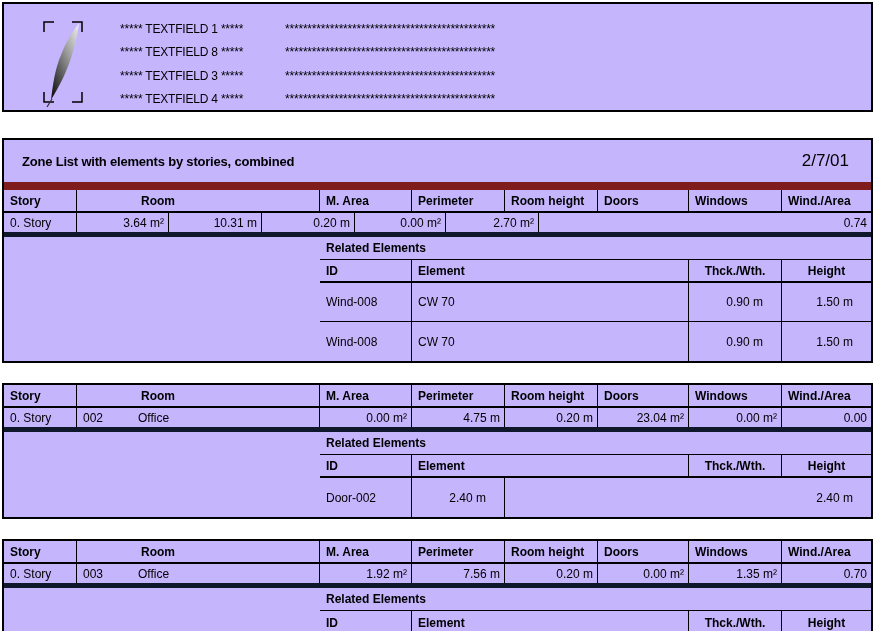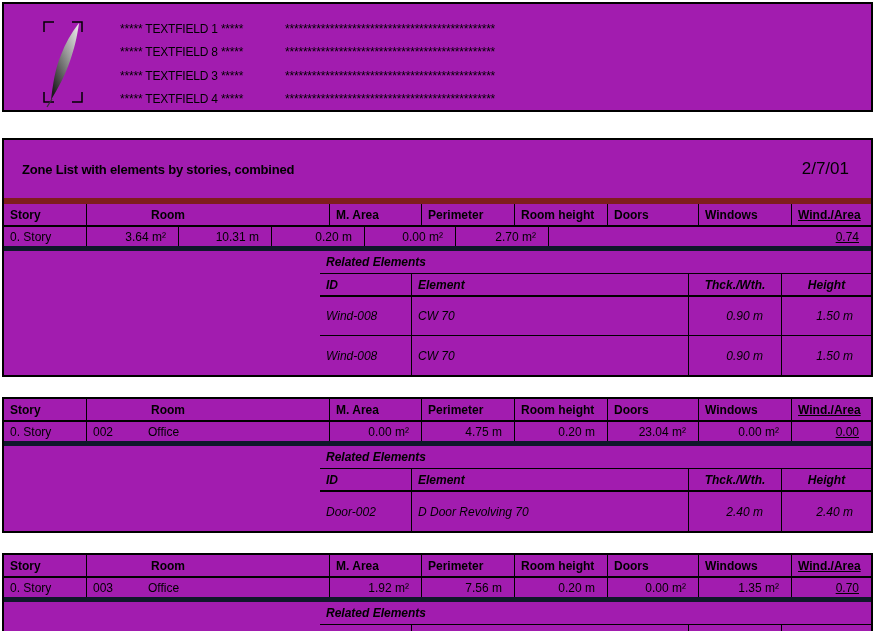--- a/index.html
+++ b/index.html
@@ -5,58 +5,58 @@
   * { box-sizing: border-box; }
   html, body { margin: 0; padding: 0; background: #fff; }
   .page {
     position: relative;
     width: 875px; height: 631px;
     background: #fff;
     color: #000;
     font-family: "Liberation Sans", sans-serif;
     overflow: hidden;
   }
-  .box { border: 2px solid #000; margin: 0 2px; background: #a21caf; }
+  .box { border: 2px solid #000; margin: 0 2px; background: #c4b5fd; }
 
   
   .letterhead { height: 110px; margin-top: 2px; position: relative; }
   .logo { position: absolute; left: 34px; top: 10px; }
   .lh-row { position: absolute; left: 0; height: 16px; font-size: 12px; white-space: nowrap; }
   .lh-label { position: absolute; left: 116px; top: 0; letter-spacing: -0.2px; }
   .lh-value { position: absolute; left: 281px; top: 0; letter-spacing: -0.2px; }
 
   
   .unit1 { margin-top: 26px; }
   .unit { margin-top: 20px; }
-  .title-row { height: 64px; border-bottom: 6px solid #7f1d1d; display: flex; align-items: center; gap: 20px; }
+  .title-row { height: 50px; border-bottom: 8px solid #7f1d1d; display: flex; align-items: center; gap: 20px; }
   .title { flex: 1; font-weight: bold; font-size: 13px; padding-left: 18px; letter-spacing: -0.2px; }
   .date { font-size: 17px; padding-right: 22px; }
 
   .row { display: flex; font-size: 12px; align-items: stretch; }
   .thead { height: 23px; border-bottom: 2px solid #000; font-weight: bold; }
   .trow  { height: 24px; border-bottom: 5px solid #0f172a; }
   .cell { border-right: 1px solid #000; display: flex; align-items: center; overflow: hidden; white-space: nowrap; }
   .row .cell:last-child { border-right: none; }
   .pl { padding-left: 6px; }
-  .num { justify-content: flex-end; padding-right: 12px; }
+  .num { justify-content: flex-end; padding-right: 4px; }
   .ctr { justify-content: center; }
 
-  .c-story { width: 83px; }
+  .c-story { width: 73px; }
   .c-room  { width: 243px; }
   .room-head { padding-left: 64px; }
   .room-no { display: inline-block; width: 61px; padding-left: 6px; }
   .c-m  { width: 92px; }
   .c-p  { width: 93px; }
   .c-h  { width: 93px; }
   .c-d  { width: 91px; }
   .c-w  { width: 93px; }
-  .c-wa { flex: 1; text-decoration: underline; }
-
-  
-  .rel { display: flex; align-items: center; font-size: 12px; font-style: italic; }
+  .c-wa { flex: 1; }
+
+  
+  .rel { display: flex; align-items: center; font-size: 12px; }
   .rel-spacer { width: 316px; border-right: 1px solid #000; }
   .rel-main { flex: 1; display: flex; flex-direction: column; }
   .rel-title { height: 23px; border-bottom: 1px solid #000; font-weight: bold;
                display: flex; align-items: center; padding-left: 6px; }
   .rel-head { height: 23px; border-bottom: 2px solid #000; font-weight: bold; }
   .rel-row  { height: 39px; border-bottom: 1px solid #000; }
   .nobb { border-bottom: none; }
   .r-id { width: 92px; }
   .r-el { width: 277px; }
   .r-t  { width: 93px; }
@@ -187,21 +187,20 @@
       <div class="rel-main">
         <div class="rel-title">Related Elements</div>
         <div class="row rel-head">
           <div class="cell r-id pl">ID</div>
           <div class="cell r-el pl">Element</div>
           <div class="cell r-t ctr">Thck./Wth.</div>
           <div class="cell r-ht ctr">Height</div>
         </div>
         <div class="row rel-row nobb">
           <div class="cell r-id pl">Door-002</div>
-          <div class="cell r-el pl">D Door Revolving 70</div>
           <div class="cell r-t numr">2.40 m</div>
           <div class="cell r-ht numr">2.40 m</div>
         </div>
       </div>
     </div>
   </div>
 
   <div class="box unit">
     <div class="row thead">
       <div class="cell c-story pl">Story</div>

